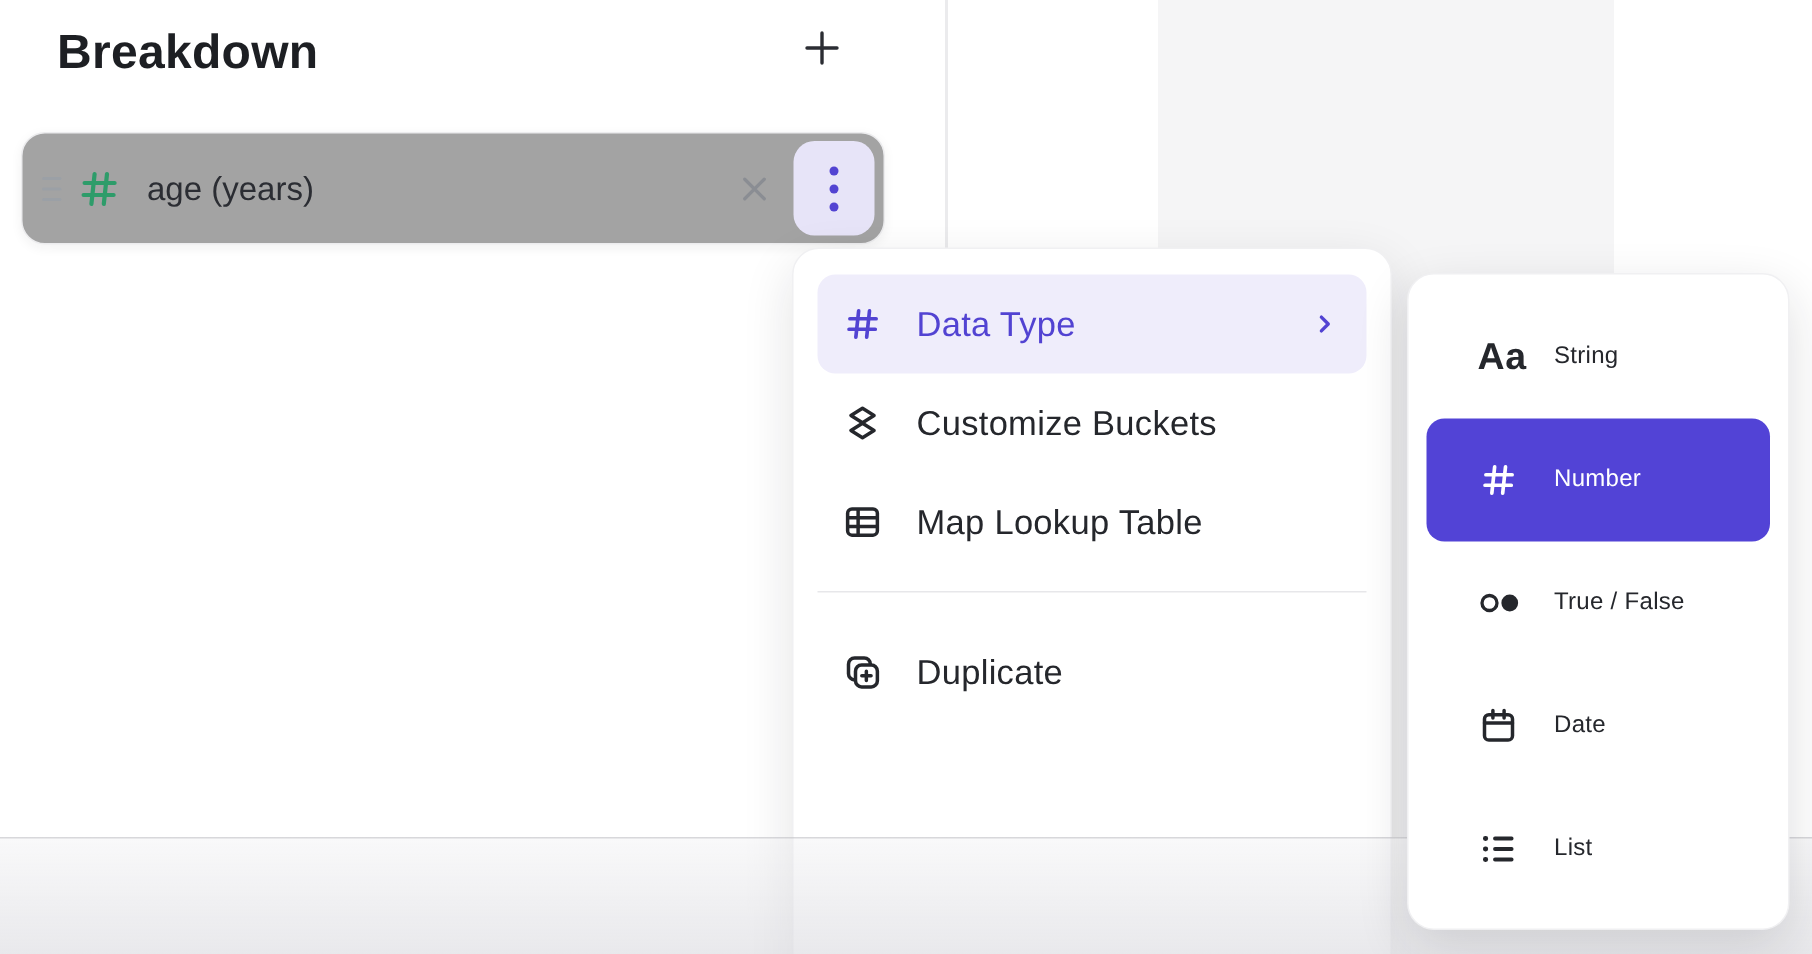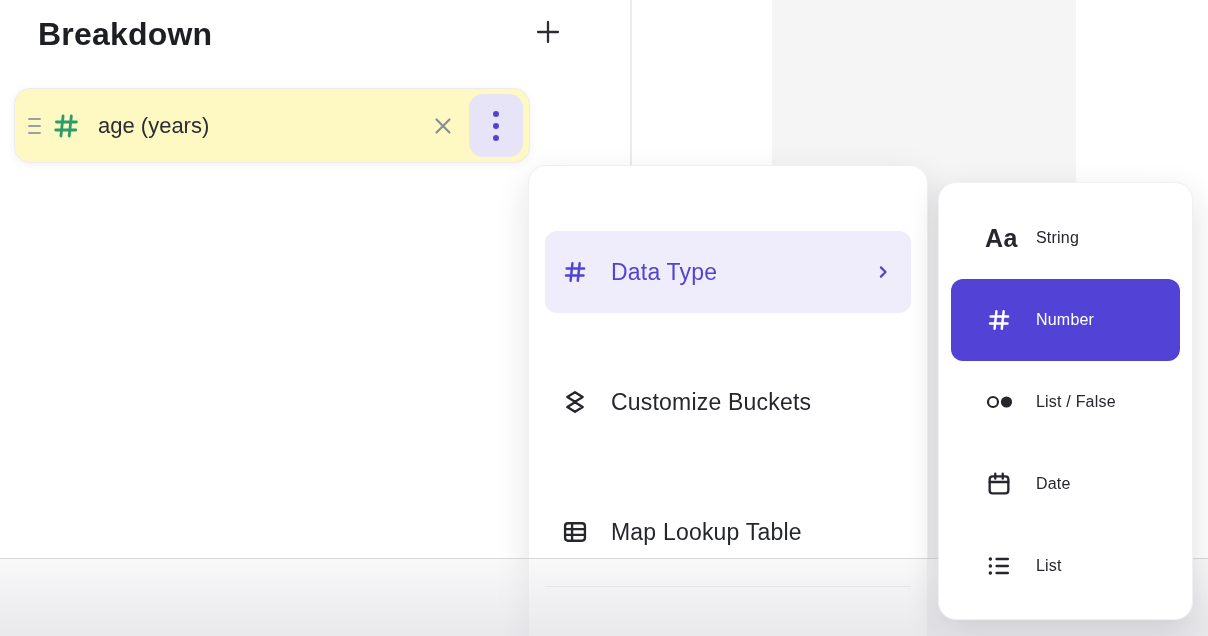--- a/index.html
+++ b/index.html
@@ -22,22 +22,22 @@
   
   .page-title { position:absolute; left:38px; top:16px; font-size:32px; font-weight:700; color:#1d1f23; letter-spacing:0.2px; }
   .add-btn {
     position:absolute; left:528px; top:12px; width:40px; height:40px;
     display:flex; align-items:center; justify-content:center;
     background:none; border:none; cursor:pointer; color:#2b2d33;
   }
 
   
   .field-pill {
-    position:absolute; left:14px; top:88px; width:516px; height:75px;
-    background:#fef9c3; border:1px solid #ececee; border-radius:16px;
+    position:absolute; left:14px; top:88px; width:576px; height:75px;
+    background:#a3a3a3; border:1px solid #ececee; border-radius:16px;
     box-shadow:0 2px 8px rgba(30,30,40,0.06);
     display:flex; align-items:center; padding:0 6px 0 7px; z-index:10;
   }
   .drag-handle { width:24px; display:flex; flex-direction:column; gap:5px; align-items:center; cursor:grab; }
   .drag-handle i { display:block; width:13px; height:2px; background:#9ba0a6; border-radius:1px; }
   .field-hash { color:#2e9c6a; width:40px; display:flex; justify-content:center; }
   .field-label { font-size:22px; font-weight:500; color:#2b2d33; margin-left:12px; }
   .spacer { flex:1; }
   .clear-btn { width:40px; height:40px; border:none; background:none; display:flex; align-items:center; justify-content:center; color:#8a8d93; cursor:pointer; }
   .kebab-btn {
@@ -48,22 +48,22 @@
   .kebab-btn i { width:6px; height:6px; border-radius:50%; background:#5243d2; display:block; }
 
   
   .ctx-menu {
     position:absolute; left:528px; top:165px; width:400px; height:575px; z-index:40;
     background:#fff; border-radius:18px; border:1px solid #f0f0f2;
     box-shadow:0 12px 34px rgba(25,25,35,0.12);
     padding:17px 16px 0 16px;
   }
   .menu-item {
-    height:82px; display:flex; align-items:center; padding:0 18px 0 16px;
-    border-radius:12px; cursor:pointer; color:#25272c;margin-top:48px;
+    height:66px; display:flex; align-items:center; padding:0 18px 0 16px;
+    border-radius:12px; cursor:pointer; color:#25272c;
   }
   .menu-item .mi-icon { width:28px; height:28px; display:flex; align-items:center; justify-content:center; }
   .menu-item .mi-label { font-size:23px; font-weight:500; margin-left:22px; letter-spacing:0.2px; }
   .menu-item.active { background:#efedfb; color:#5243d2; }
   .mi-chevron { margin-left:auto; display:flex; color:#5243d2; }
   .menu-divider { height:1px; background:#e7e7ea; margin:13px 0 20px 0; }
 
   
   .sub-menu {
     position:absolute; left:938px; top:182px; width:255px; height:438px; z-index:60;
@@ -192,21 +192,21 @@
     <span class="si-label">Number</span>
   </div>
 
   <div class="sub-item">
     <span class="si-icon">
       <svg width="32" height="24" viewBox="0 0 32 24" fill="none" stroke="currentColor" stroke-width="2.2">
           <circle cx="8" cy="12" r="5"></circle>
           <circle cx="21.5" cy="12" r="5.6" fill="currentColor" stroke="none"></circle>
         </svg>
     </span>
-    <span class="si-label">List / False</span>
+    <span class="si-label">True / False</span>
   </div>
 
   <div class="sub-item">
     <span class="si-icon">
       <svg width="28" height="28" viewBox="0 0 24 24" fill="none" stroke="currentColor" stroke-width="2" stroke-linecap="round" stroke-linejoin="round">
           <rect x="4" y="5.5" width="16" height="14.5" rx="2.5"></rect>
           <path d="M8.8 3.2v4.2M15.2 3.2v4.2M4 10.3h16"></path>
         </svg>
     </span>
     <span class="si-label">Date</span>

